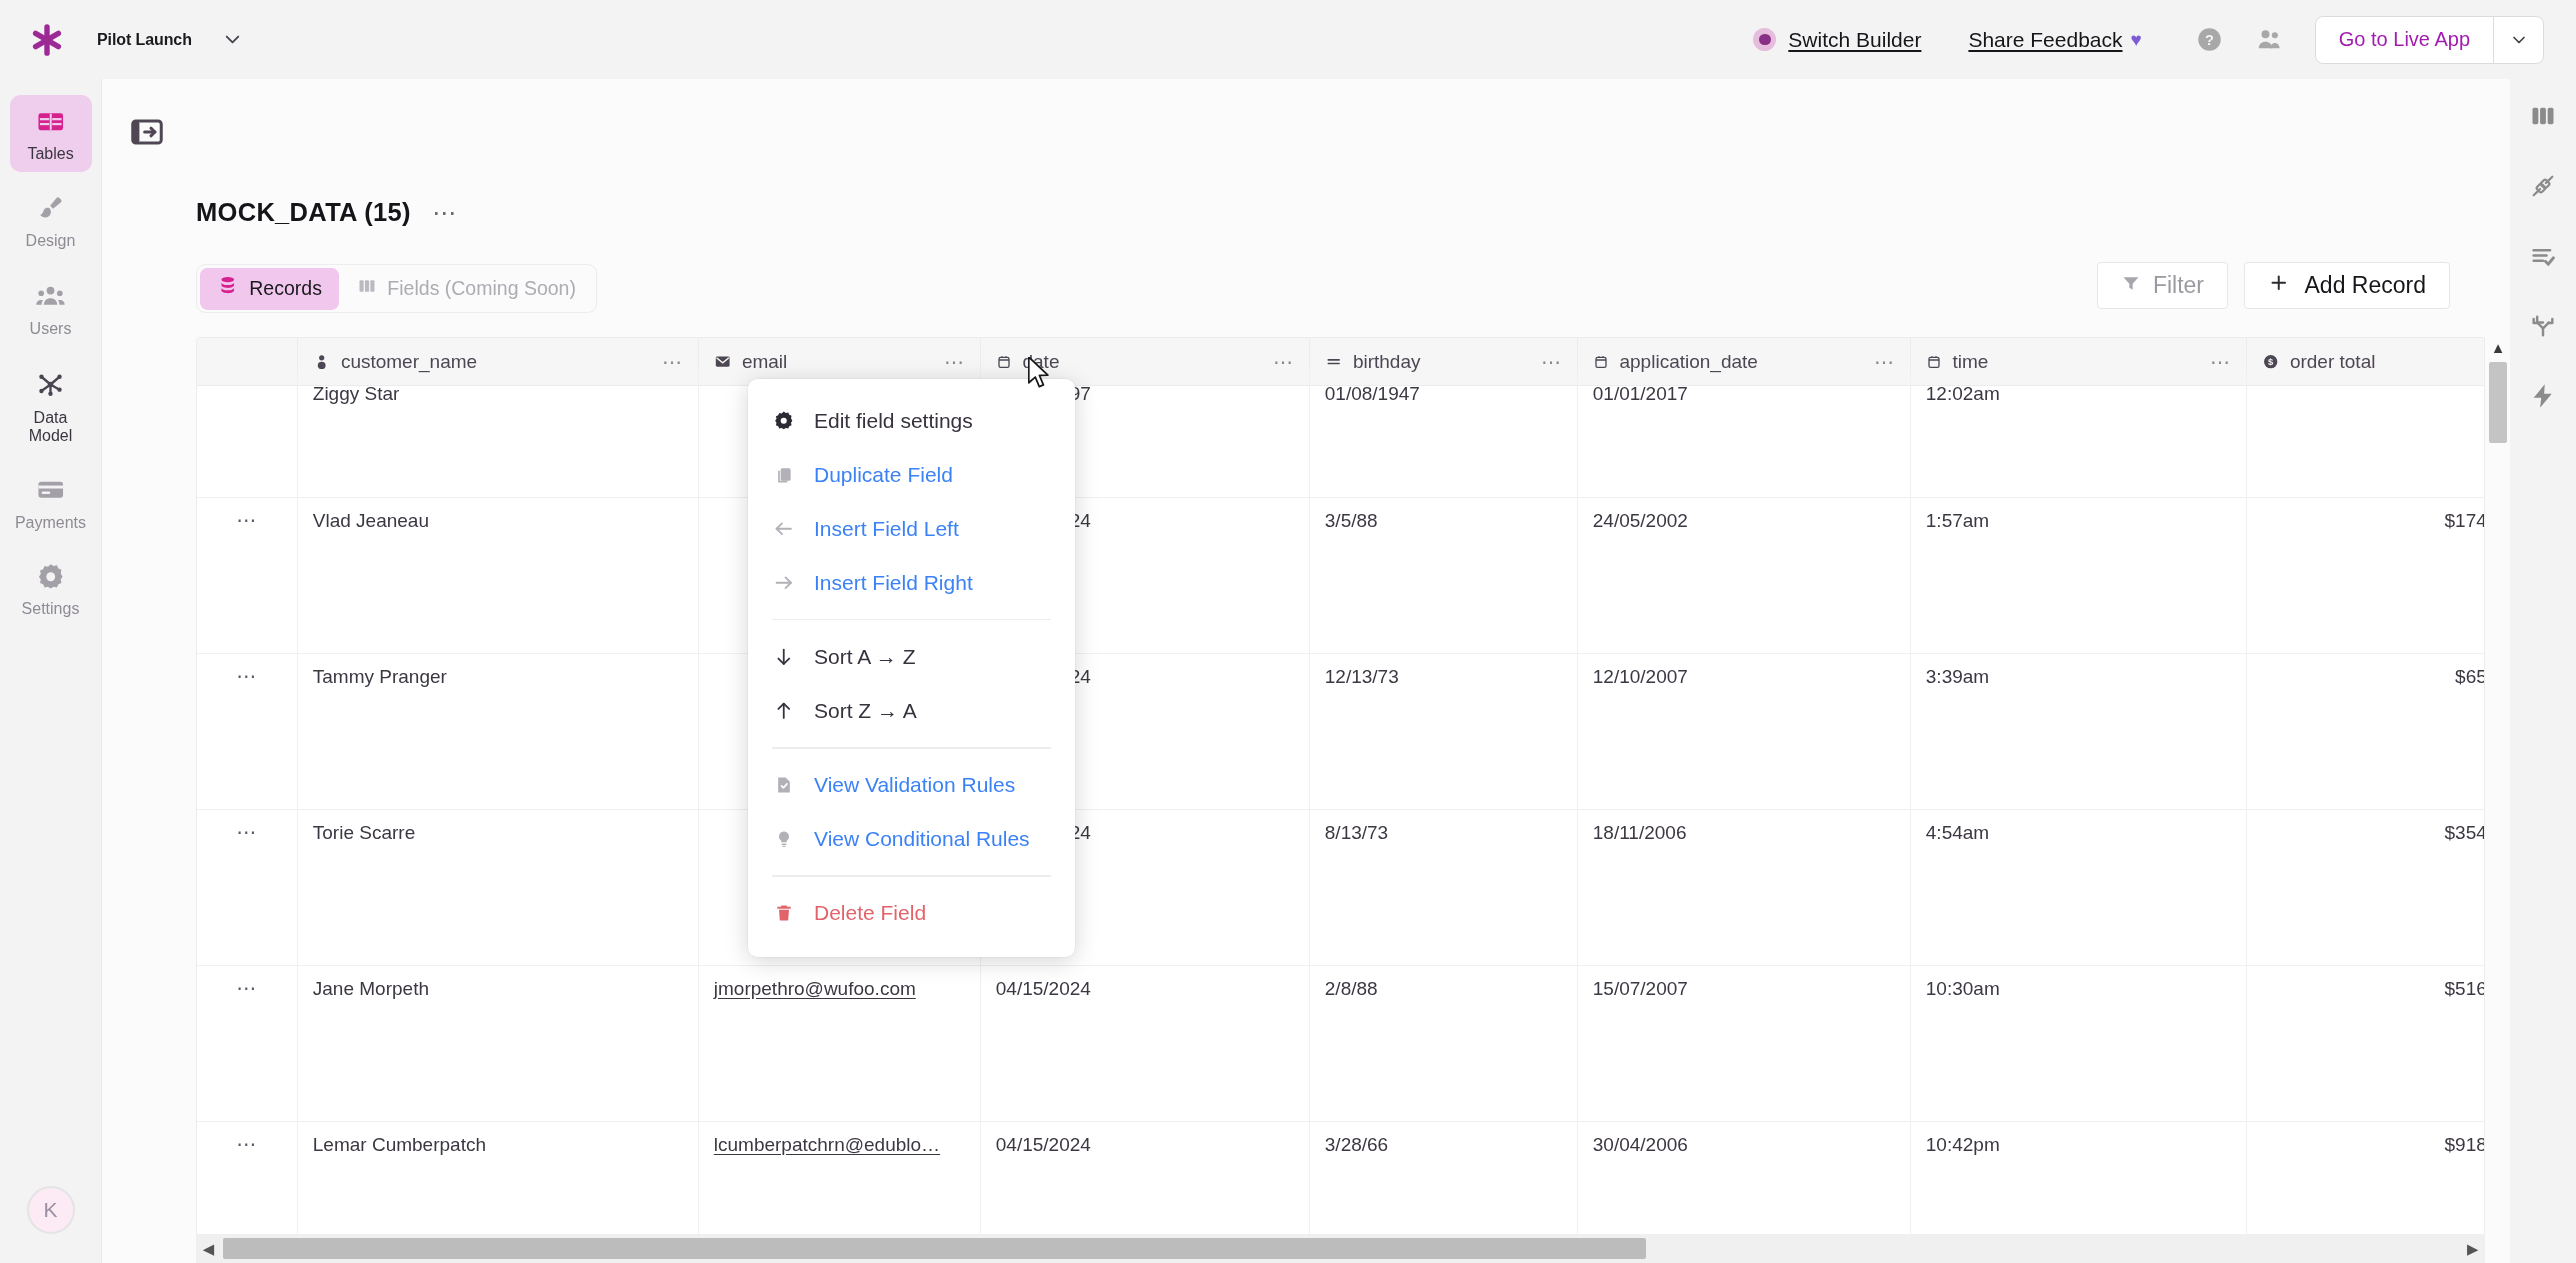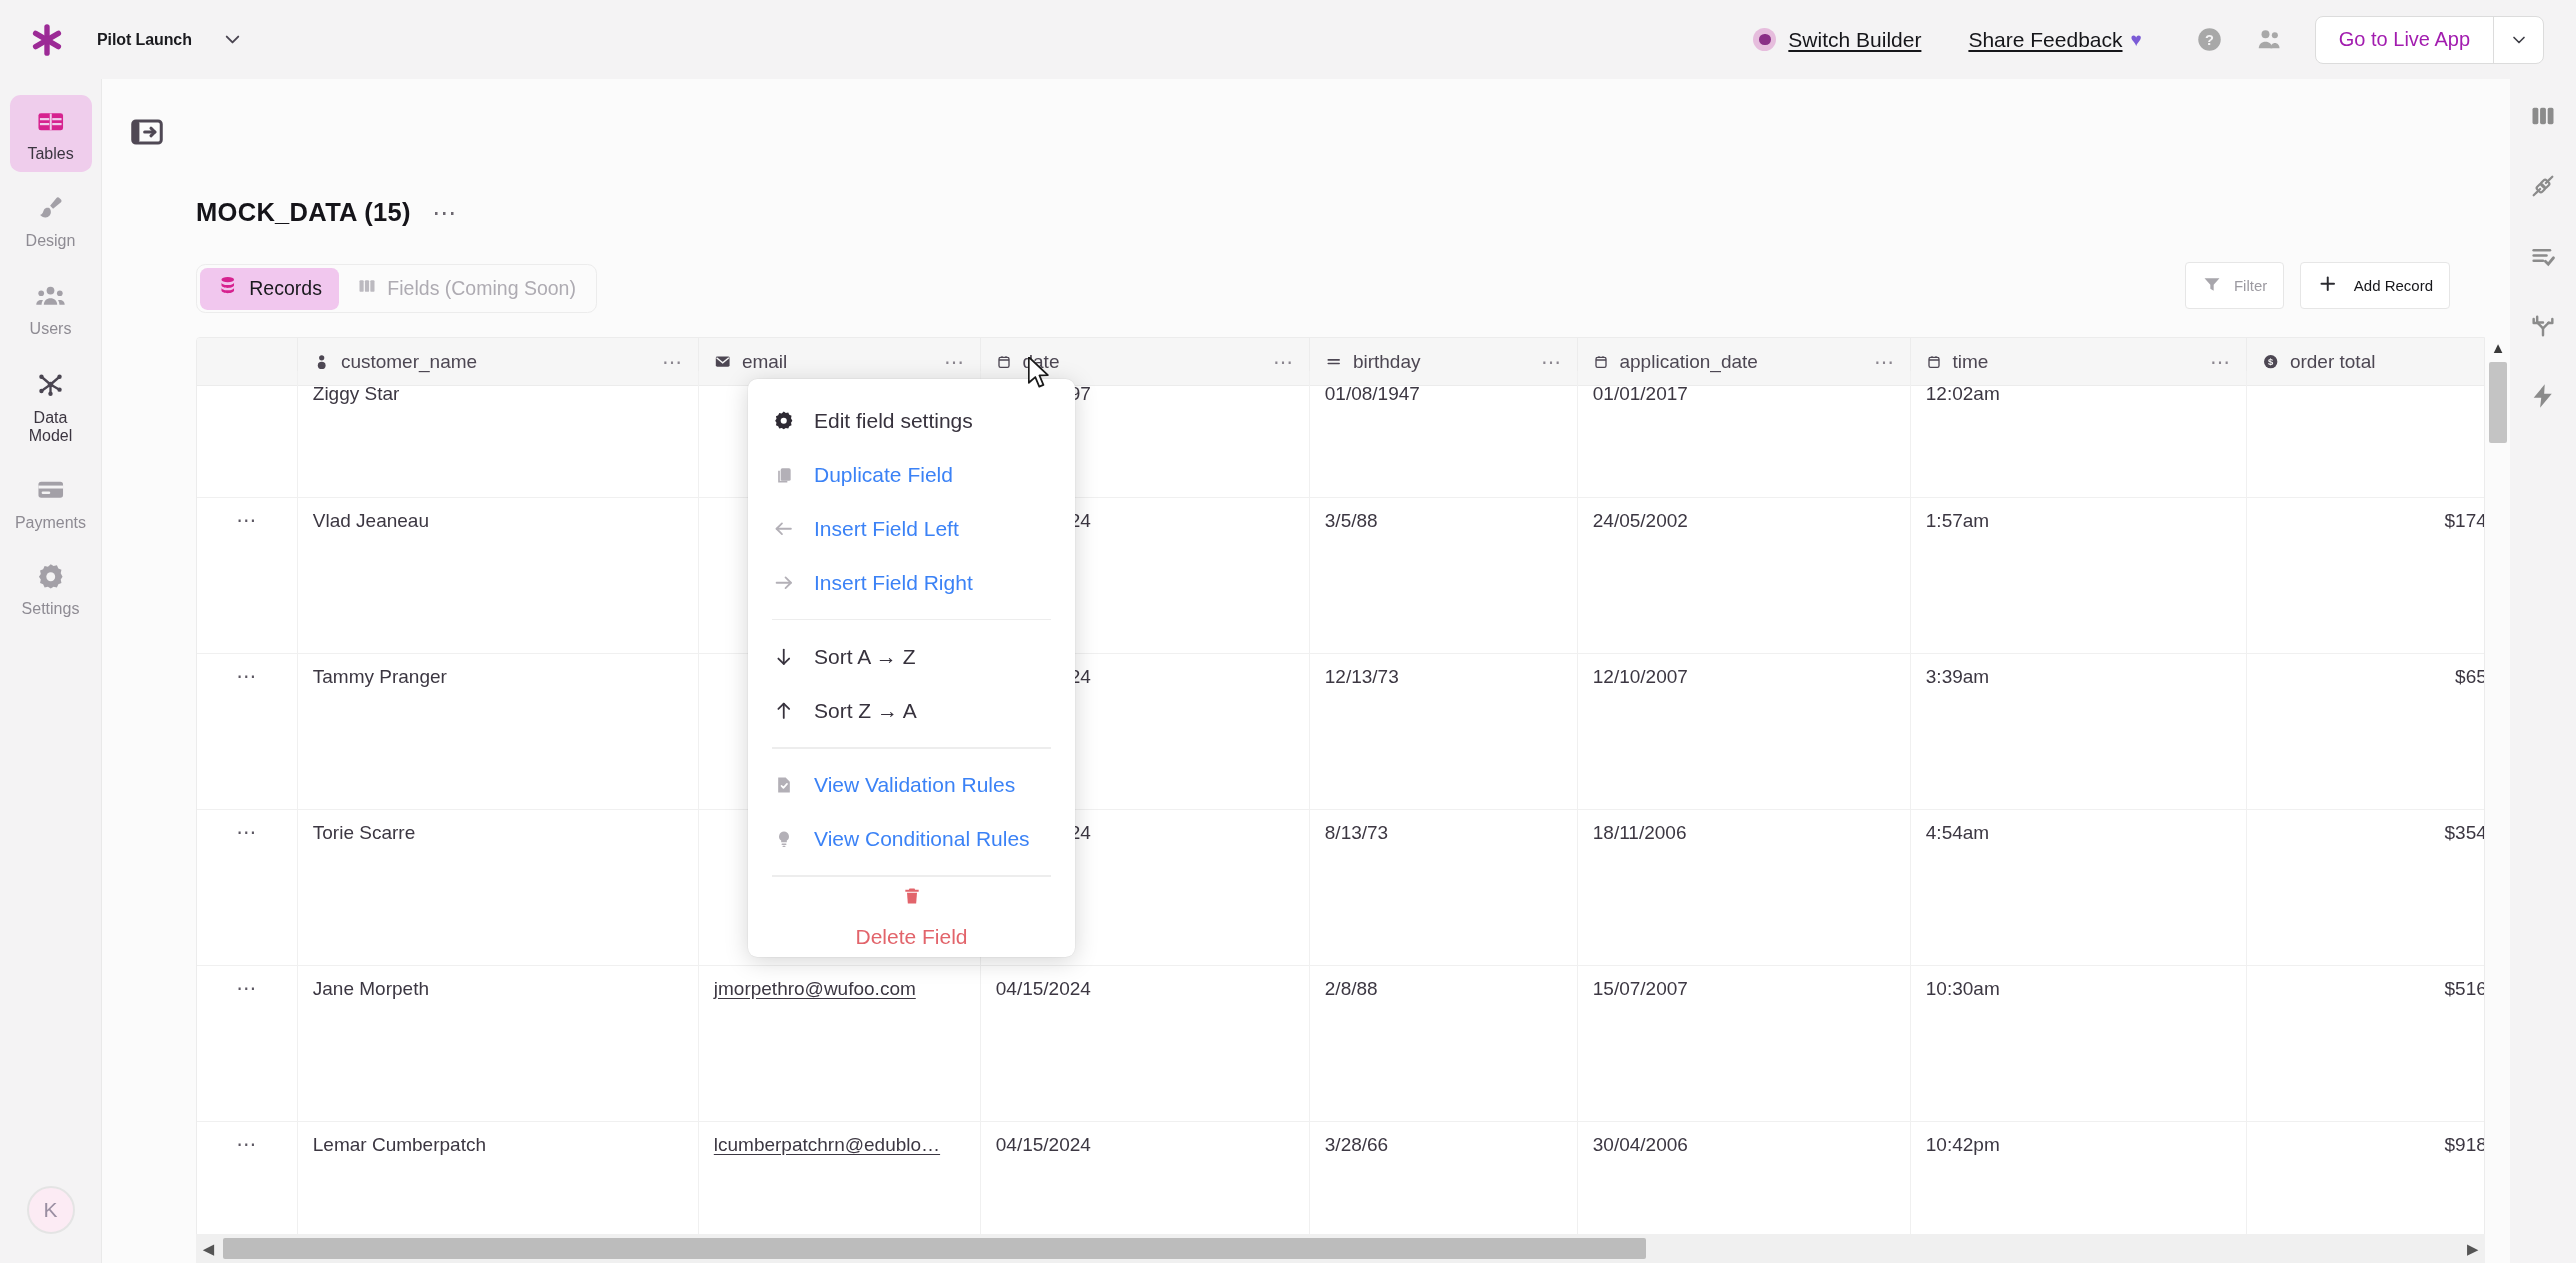--- a/index.html
+++ b/index.html
@@ -107,23 +107,23 @@
   .tab {
     display: flex; align-items: center; gap: 10.7px; height: 42px; padding: 0 17.4px;
     border-radius: 7.4px; font-size: 19.5px; color: #aeabb2; white-space: nowrap;
   }
   .tab.active { background: #f1c7ee; color: #1a1a1e; }
 
   .toolbar-right {
     position: absolute; right: 60px; top: 183px; display: flex; align-items: center; gap: 16px;
   }
   .tb-btn {
-    display: flex; align-items: center; gap: 12px; height: 47px; padding: 0 16px;
+    display: flex; align-items: center; gap: 12px; height: 47px; padding: 0 23px;
     border: 1.3px solid #e6e6e6; border-radius: 4px; background: #fff;
-    font-size: 15px; color: #9c9aa1; white-space: nowrap;
+    font-size: 23px; color: #9c9aa1; white-space: nowrap;
   }
   .tb-btn.strong { color: #17171b; gap: 15px; }
 
   
   .grid {
     position: absolute; left: 94px; top: 258px;
     width: 2289px; height: 976px;
     background: #fff; border: 1.3px solid #ececec; border-top-left-radius: 4px;
     overflow: hidden;
   }
@@ -181,21 +181,21 @@
     position: absolute; left: 646px; top: 300px; width: 327px;
     background: #fff; border-radius: 9.4px;
     box-shadow: 0 4px 23px rgba(0,0,0,0.17), 0 0 0 0.7px rgba(0,0,0,0.04);
     padding: 14.8px 0 17.4px; z-index: 40;
   }
   .mi {
     display: flex; align-items: center; gap: 19px; height: 54px; padding: 0 24px;
     font-size: 21px; color: #37323d; white-space: nowrap;
   }
   .mi.disabled { color: #3b82f6; }
-  .mi.danger { color: #e2646b; flex-direction: column; }
+  .mi.danger { color: #e2646b; }
   .mi .mi-ico { width: 23px; display: flex; align-items: center; justify-content: center; }
   .mi.disabled .mi-ico { color: #b3b0b7; }
   .mi-sep { height: 1.3px; background: #ededed; margin: 9.4px 24px; }
   .cursor-arrow { position: absolute; left: 926px; top: 278px; z-index: 60; }
 </style>
 </head>
 <body>
 
 <div id="app">
 

